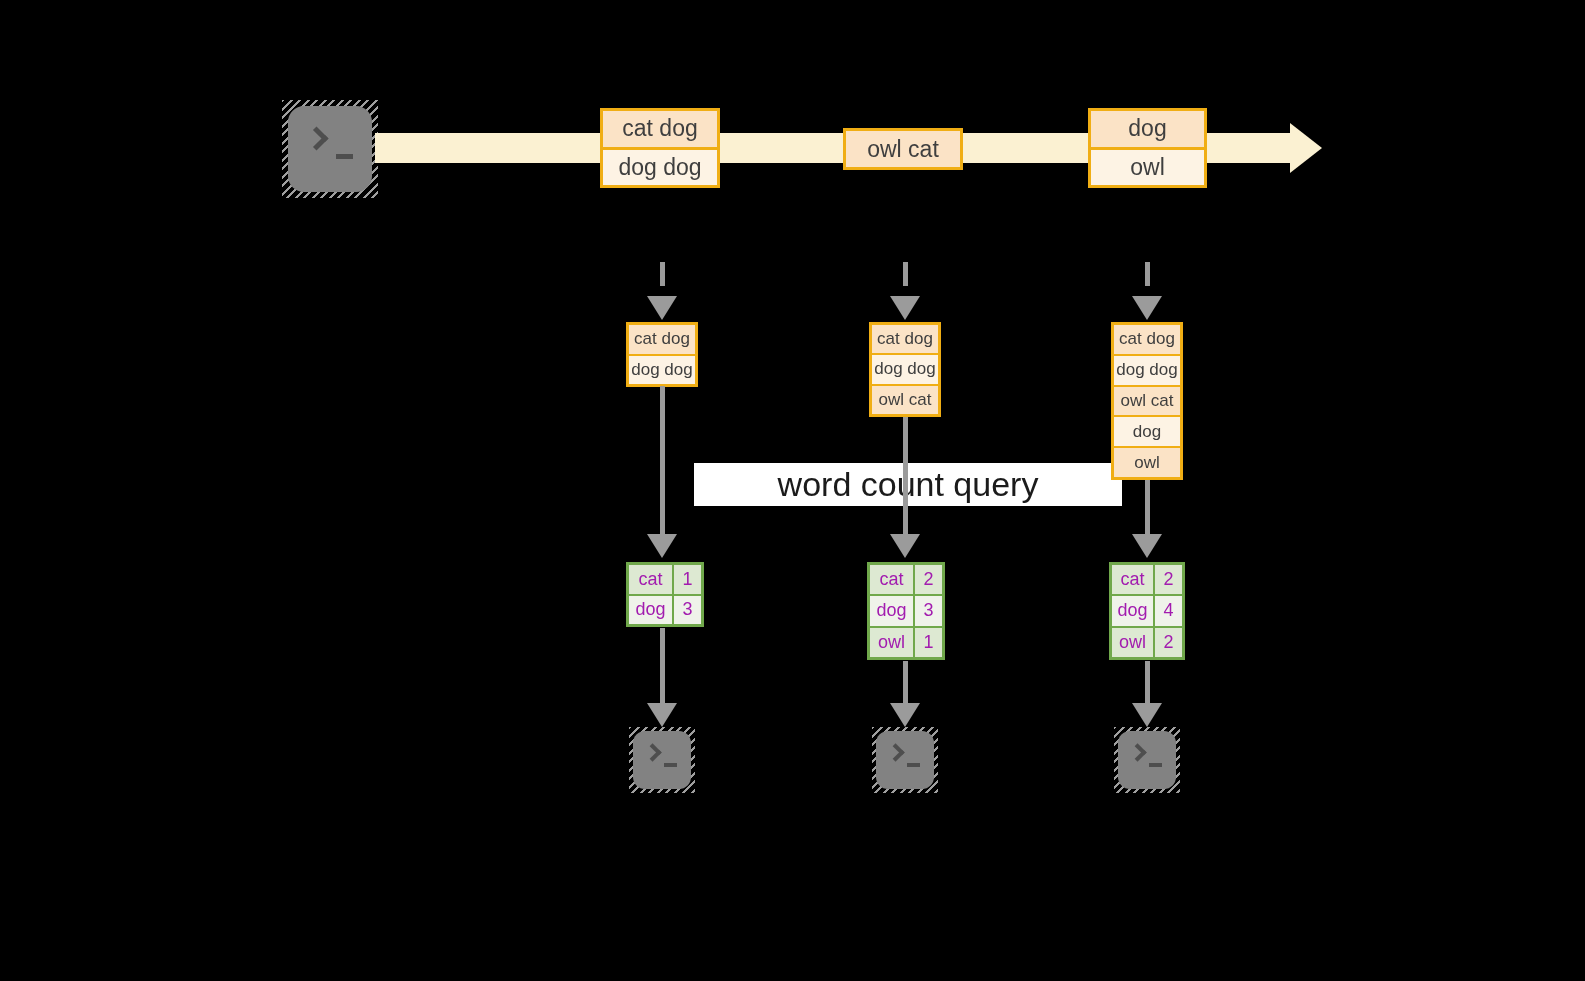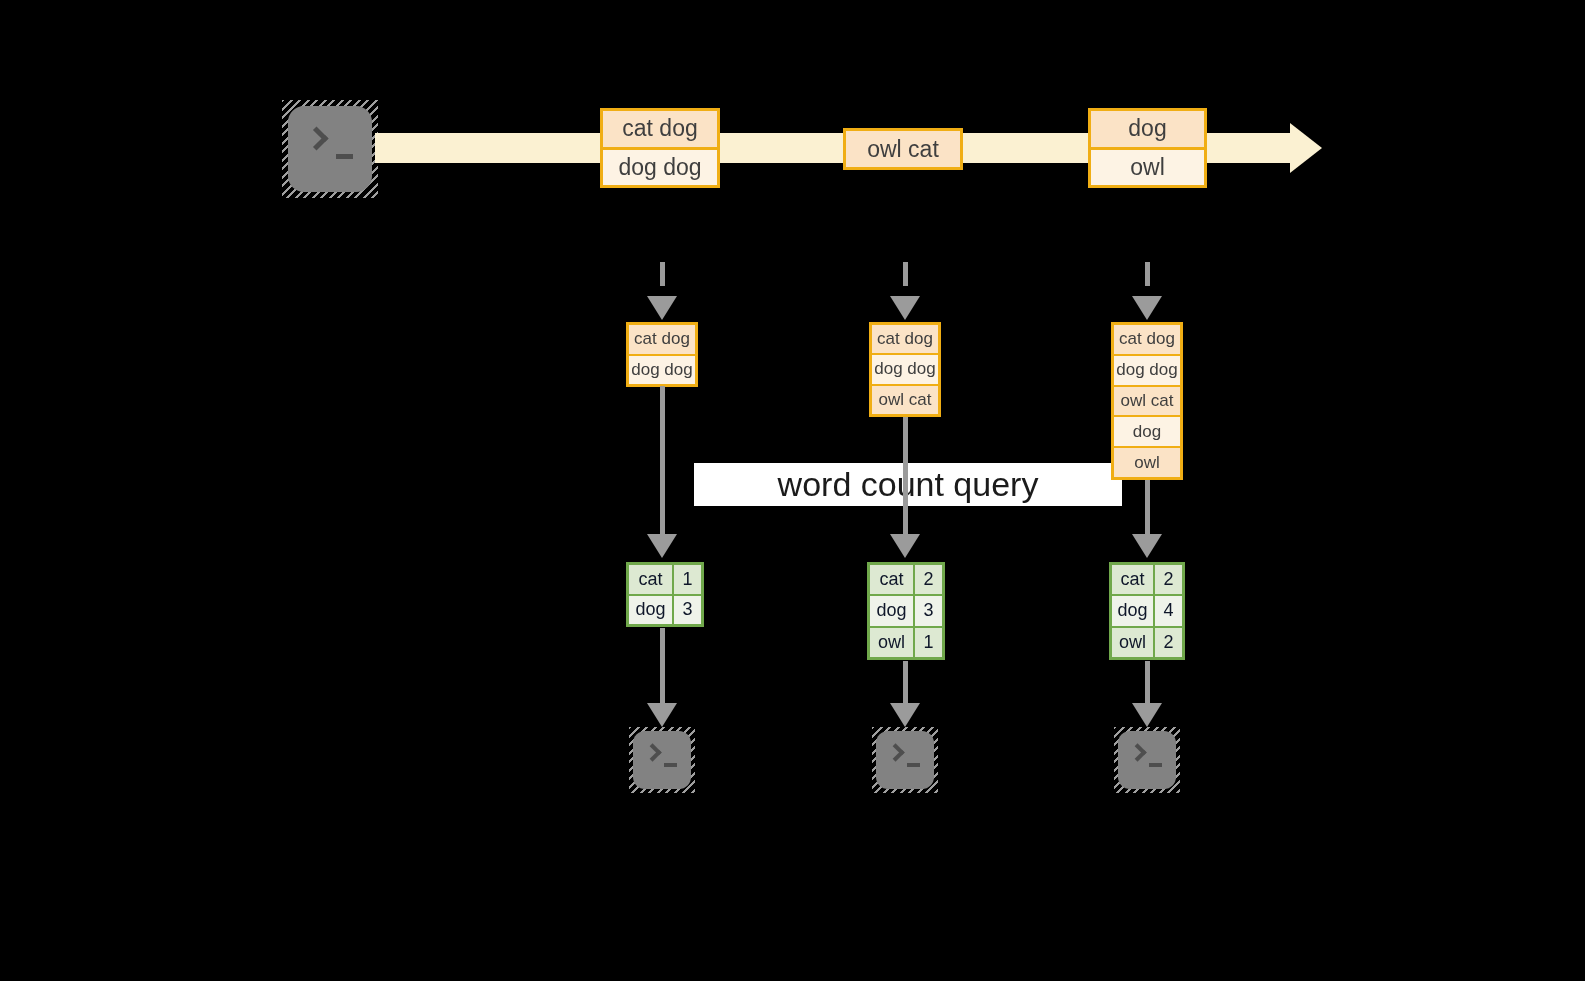--- a/index.html
+++ b/index.html
@@ -33,21 +33,21 @@
   
   .vline { width:5px; background:var(--arrow,#9b9b9b); z-index:3; }
   .head-down { width:0; height:0; border-left:15px solid transparent;
     border-right:15px solid transparent; border-top:24px solid var(--arrow,#9b9b9b); z-index:3; }
 
   
   .count { display:grid; grid-template-columns:1fr 27px; gap:2px;
     background:var(--green-border,#70a84b); border:3px solid var(--green-border,#70a84b);
     box-sizing:border-box; }
   .count .cell { display:flex; align-items:center; justify-content:center;
-    font-size:18px; color:#0f172a; }
+    font-size:18px; color:#a21caf; }
   .ga { background:var(--green-fill-a,#dde9d2); }
   .gb { background:var(--green-fill-b,#eff3ea); }
 
   
   .term-outer { background:repeating-linear-gradient(135deg,#9f9f9f 0 2px,transparent 2px 6px); }
   .term-body { position:absolute; background:var(--terminal,#828282); }
   .term-chevron { position:absolute; border-top-style:solid; border-right-style:solid;
     border-color:#4e4e4e; transform:rotate(45deg); }
   .term-underscore { position:absolute; background:#4e4e4e; }
 

